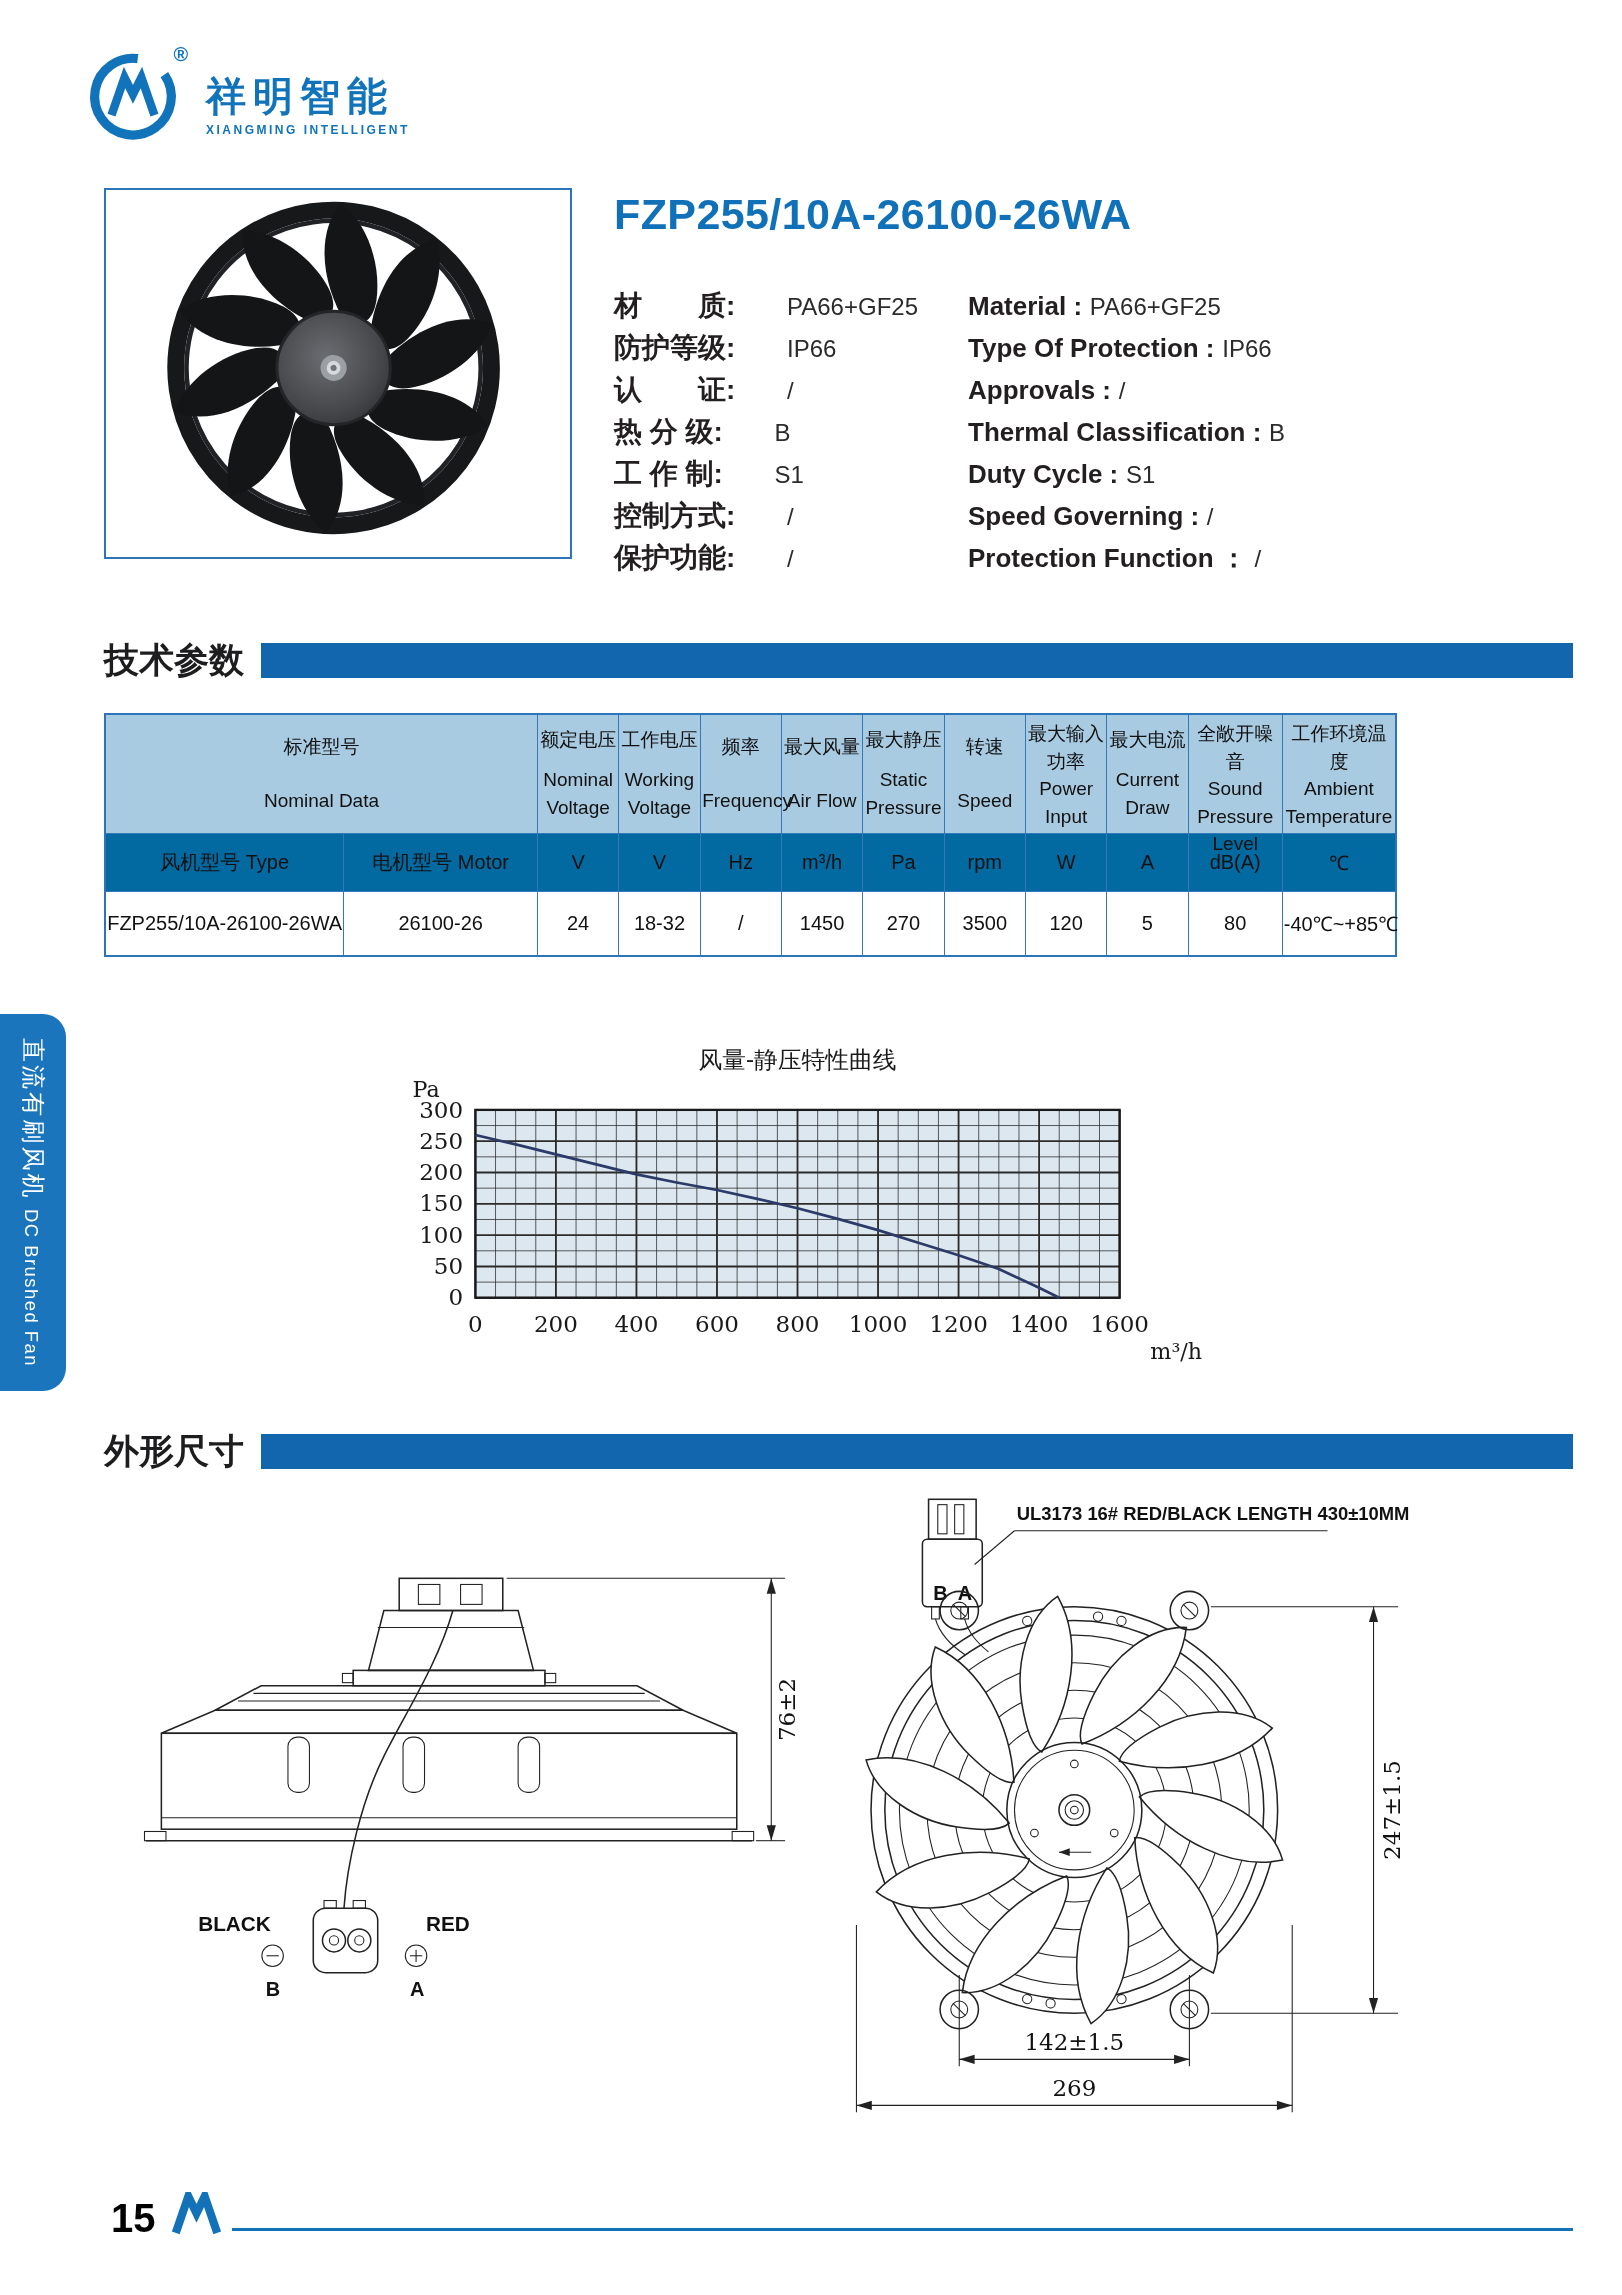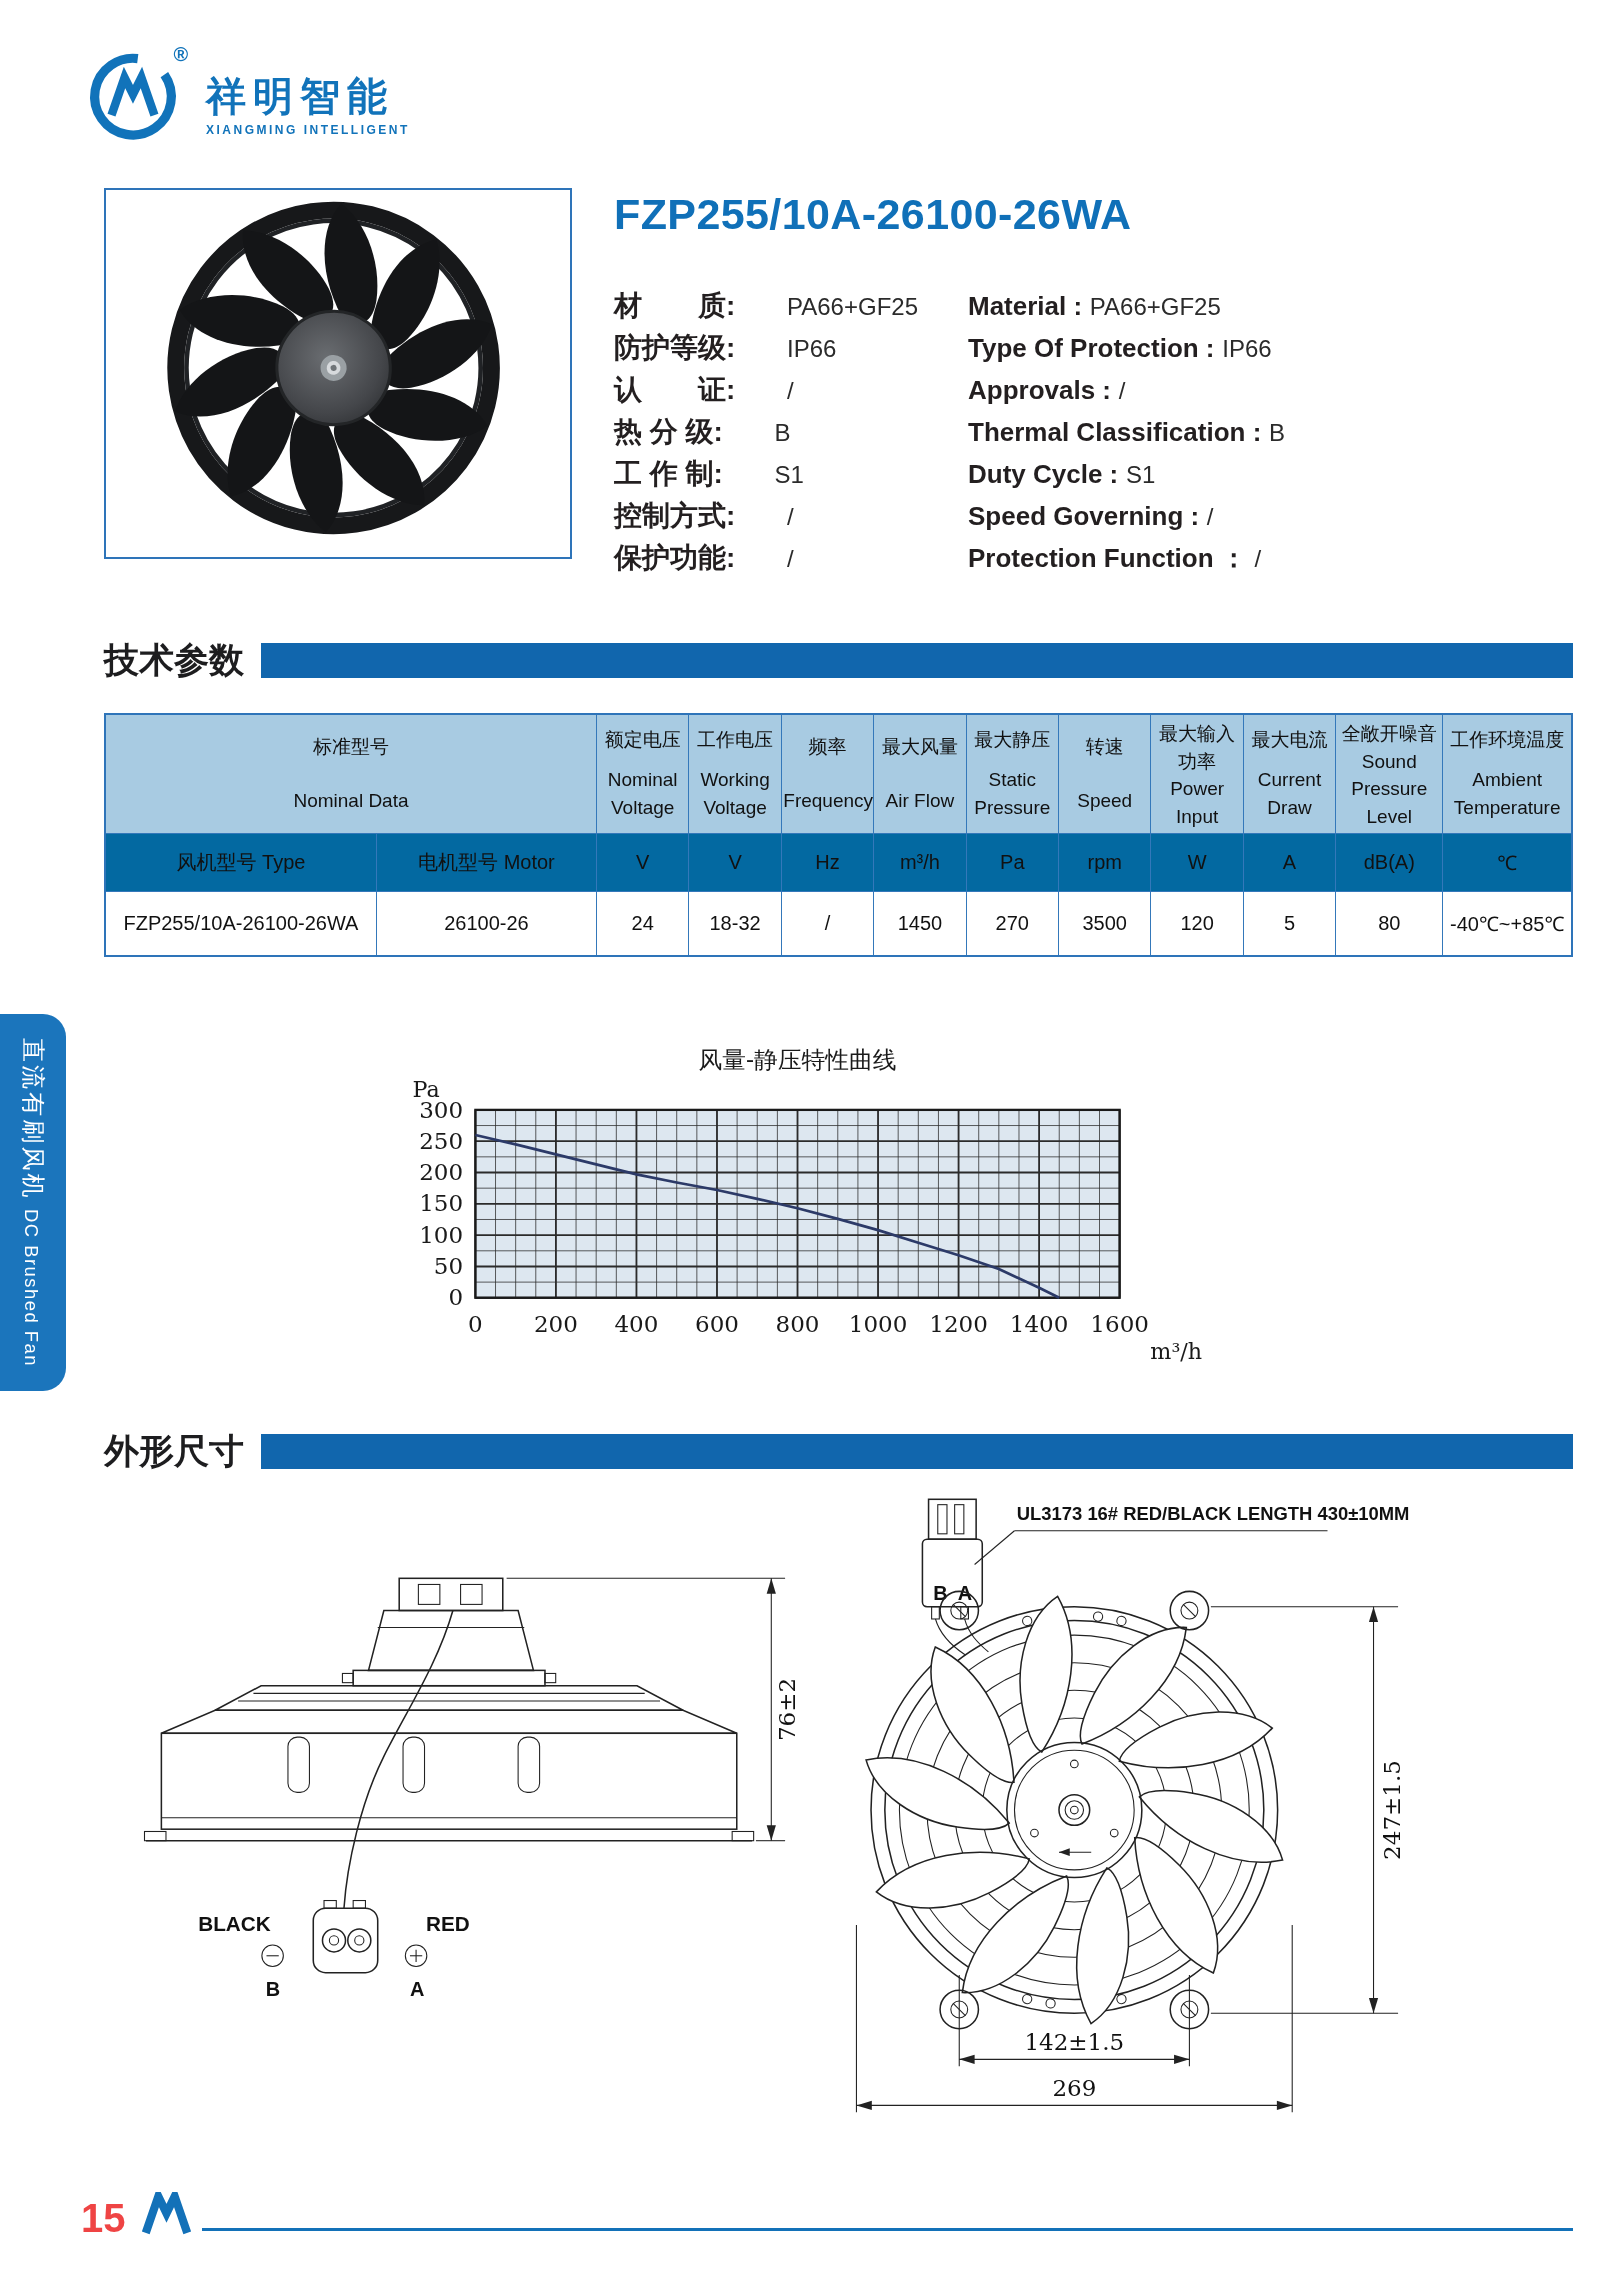--- a/index.html
+++ b/index.html
@@ -21,21 +21,21 @@
   .spec-cn .lbl{font-size:28px;font-weight:bold;color:#231f20;}
   .spec-cn .val{font-size:24px;color:#2b2b2b;margin-left:7.7px;}
   .spec-en{display:flex;align-items:baseline;}
   .spec-en .lbl{font-size:26px;font-weight:bold;color:#231f20;}
   .spec-en .val{font-size:24px;color:#2b2b2b;margin-left:7.7px;}
   
   .section-header{position:absolute;left:104px;width:1469px;display:flex;align-items:center;}
   .section-title{font-size:35px;font-weight:bold;color:#1d1d1f;white-space:nowrap;}
   .section-bar{flex:1;height:35px;background:#1166ad;margin-left:17px;}
   
-  #tech-table{left:104px;top:713px;width:1469px;}
+  #tech-table{left:104px;top:713px;width:1293px;}
   table.params{width:100%;border-collapse:collapse;table-layout:fixed;border:2.3px solid #2e74b9;}
   table.params th,table.params td{border:1.5px solid #3478ba;text-align:center;vertical-align:middle;
      font-weight:normal;color:#111;}
   tr.hdr{background:#a8cbe2;height:119px;}
   tr.hdr th{font-size:19px;line-height:1.45;padding:3.1px 1.5px;}
   .hcell{display:flex;flex-direction:column;justify-content:space-around;height:107px;}
   tr.units{height:58px;background:#0369a1;}
   tr.units td{font-size:20px;}
   tr.vals{height:65px;background:#fff;}
   tr.vals td{font-size:20px;}
@@ -53,21 +53,21 @@
   
   #dim-svg{left:100px;top:1434px;}
   .dline{stroke:#222;stroke-width:2;fill:none;}
   .thin{stroke:#222;stroke-width:1.4;fill:none;}
   .dimtxt{font-family:"DejaVu Serif",serif;font-size:30px;fill:#111;}
   .caplbl{font-size:24px;font-weight:bold;fill:#111;font-family:"Liberation Sans",sans-serif;}
   .wirelbl{font-size:27px;font-weight:bold;fill:#111;font-family:"Liberation Sans",sans-serif;}
   .pinlbl{font-size:26px;font-weight:bold;fill:#111;font-family:"Liberation Sans",sans-serif;}
   
   #footer{left:81px;top:2182px;width:1492px;height:54px;display:flex;align-items:flex-end;}
-  #page-num{font-size:40px;font-weight:bold;color:#ef4444;line-height:0.9;}
+  #page-num{font-size:40px;font-weight:bold;color:#000000;line-height:0.9;margin-left:30px;}
   #footer-line{flex:1;height:3.1px;background:#1371b8;margin-bottom:4.6px;}
 </style>
 </head>
 <body>
 
 <div id="page">
 
   <div id="brand" class="abs">
     <svg width="115" height="117" viewBox="0 0 150 152">
       <circle cx="73" cy="84" r="50" fill="none" stroke="#1173ba" stroke-width="12" stroke-dasharray="272 42" transform="rotate(-35 73 84)"></circle>

